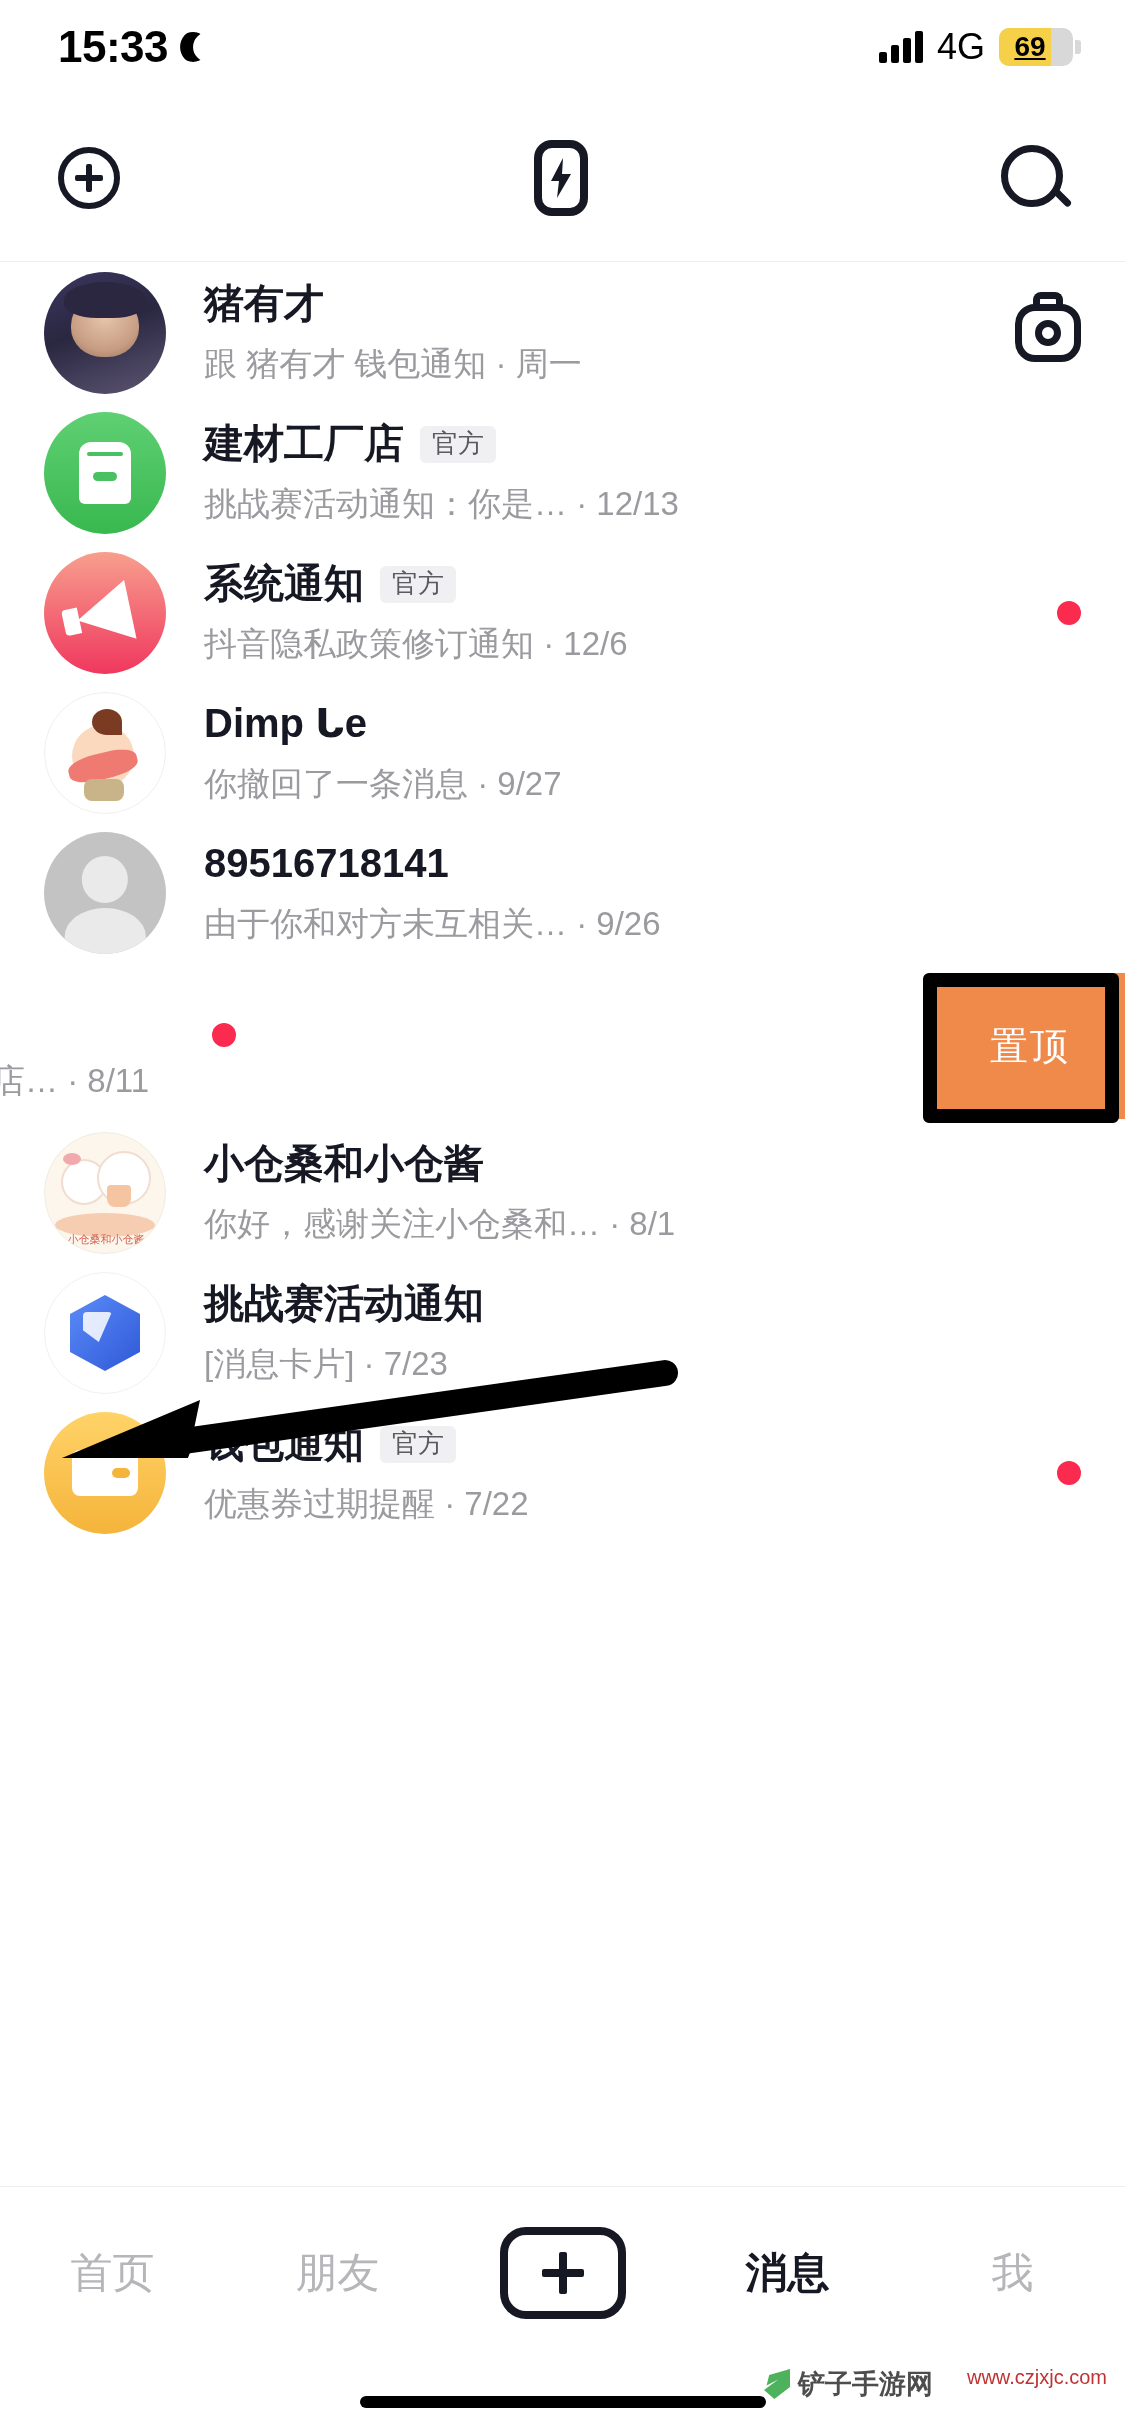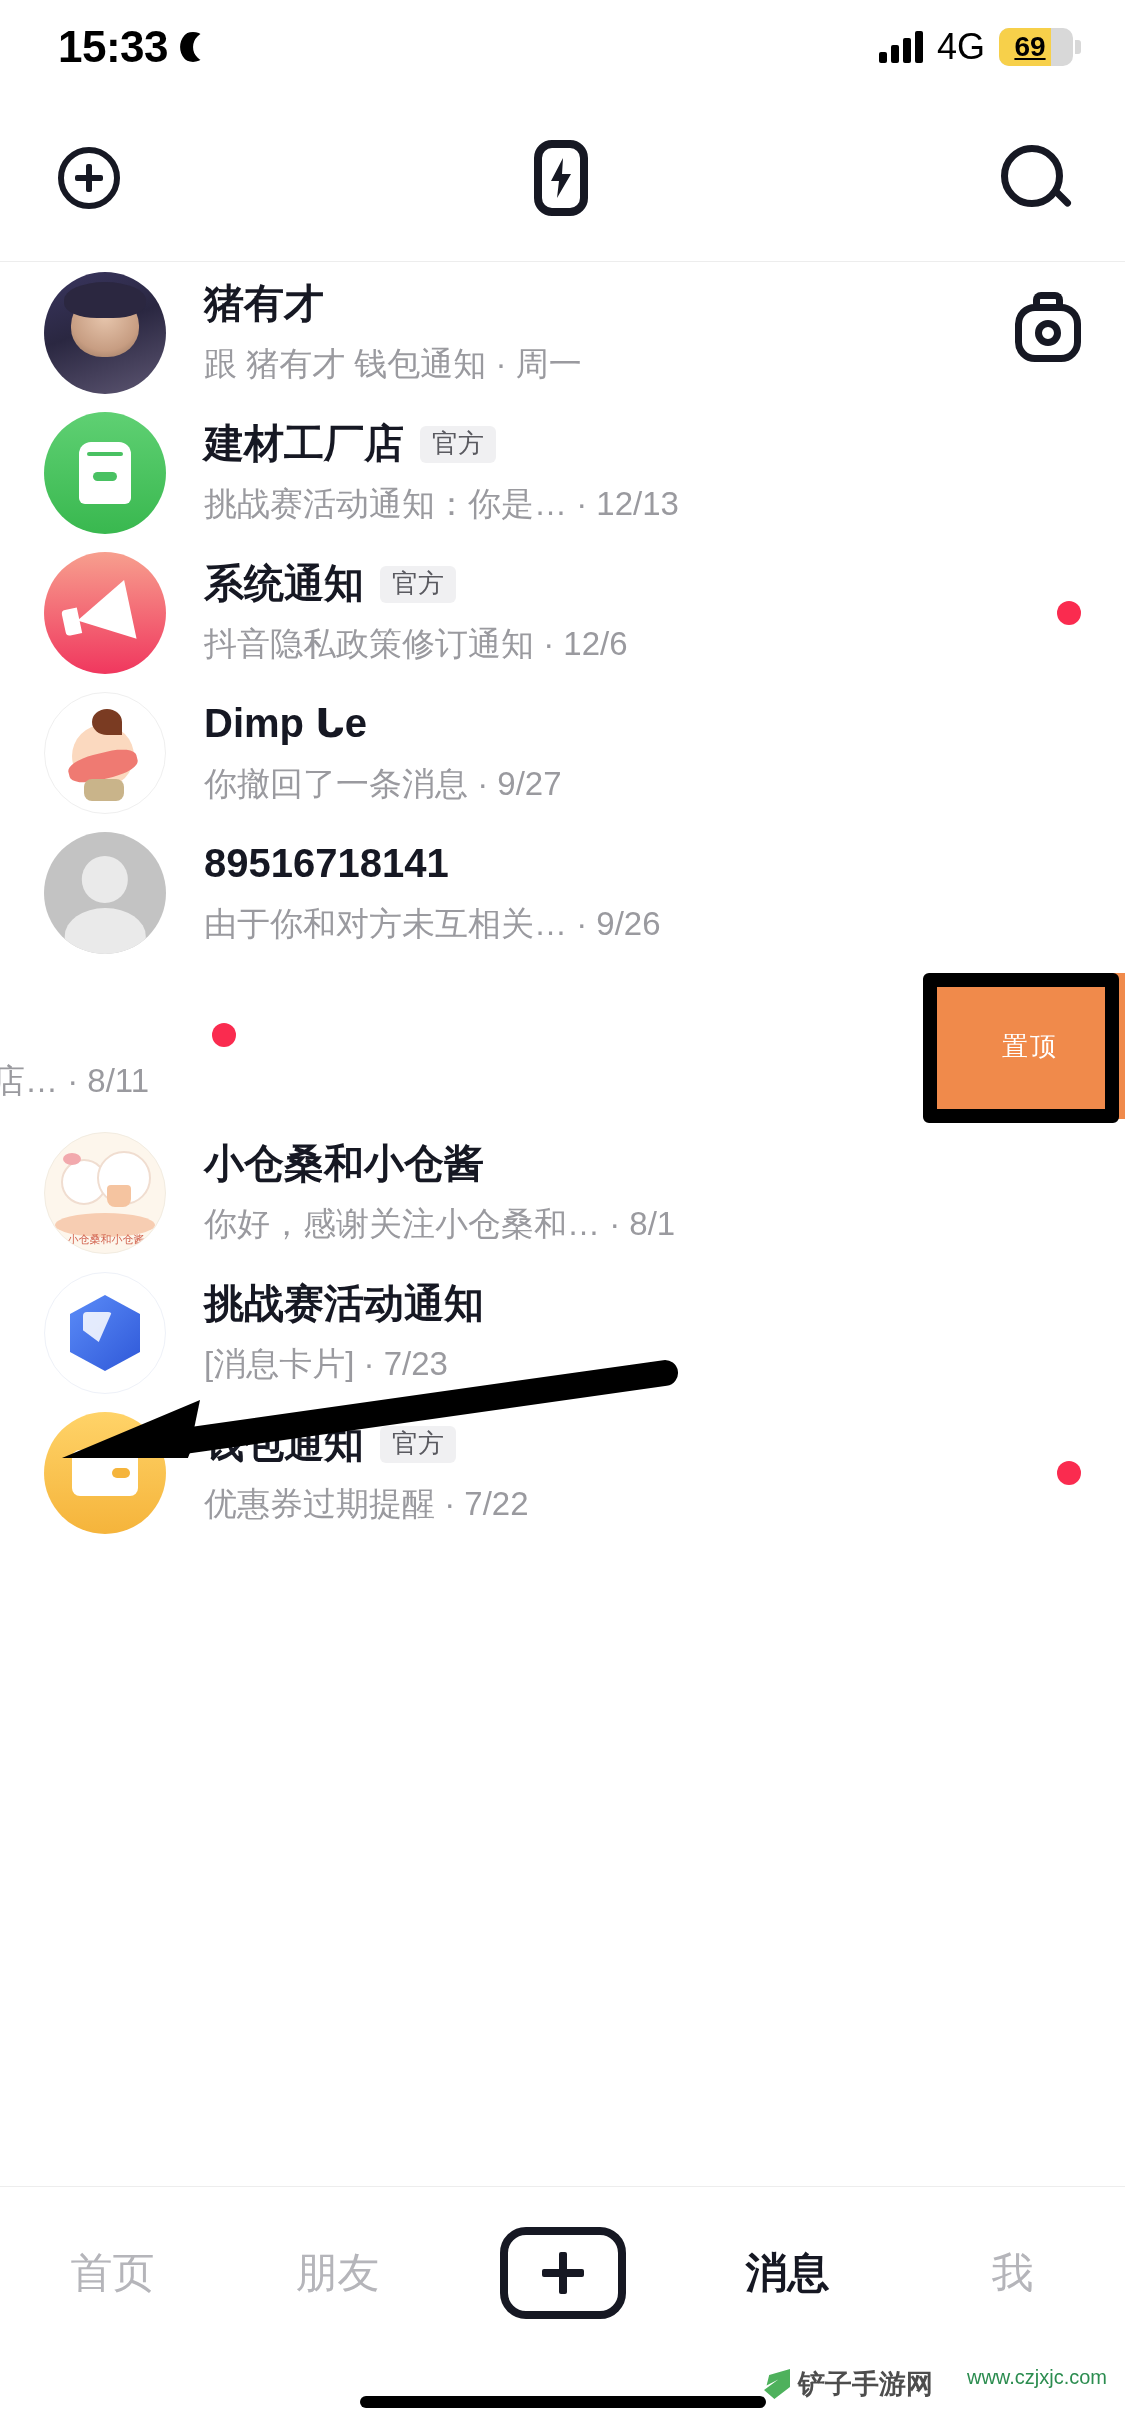--- a/index.html
+++ b/index.html
@@ -245,21 +245,21 @@
   .swipe-content{
     position:absolute; top:0; left:-110px; width:900px; height:160px;
     display:flex; align-items:center; padding-left:44px;
   }
   .swipe-actions{
     position:absolute; top:10px; right:0; height:146px;
     display:flex; align-items:stretch;
   }
   .swipe-btn{
     display:flex; align-items:center; justify-content:center;
-    font-size:26px; font-weight:500; color:#fff; letter-spacing:2px;
+    font-size:38px; font-weight:500; color:#fff; letter-spacing:2px;
   }
   .btn-pin{ width:190px; background:#f08a4b; }
   .btn-del{ width:190px; background:#ef5240; }
   .del-highlight{
     position:absolute; right:6px; top:0px; width:196px; height:150px;
     border:14px solid #000; border-radius:6px; pointer-events:none;
   }
   .arrow-anno{
     position:absolute; left:40px; top:1318px; width:640px; height:140px;
     pointer-events:none; z-index:30;
@@ -300,21 +300,21 @@
   }
   .watermark{
     position:absolute; right:18px; bottom:34px;
     display:flex; flex-direction:row; align-items:flex-start;
     opacity:.9;
   }
   .wm-row{ display:flex; align-items:center; gap:8px; }
   .wm-leaf{ width:26px; height:30px; background:#3ba94b;
     clip-path:polygon(100% 0,100% 60%,40% 100%,0 70%,55% 35%,10% 55%,20% 20%); }
   .wm-t1{ font-size:27px; color:#3a3a3a; font-weight:700; }
-  .wm-t2{ font-size:20px; color:#15803d; margin-left:34px; }
+  .wm-t2{ font-size:20px; color:#b91c1c; margin-left:34px; }
 </style>
 </head>
 <body>
 
 <div class="statusbar">
   <div class="sb-left">
     <span class="sb-time">15:33</span>
     <span class="sb-moon"></span>
   </div>
   <div class="sb-right">

